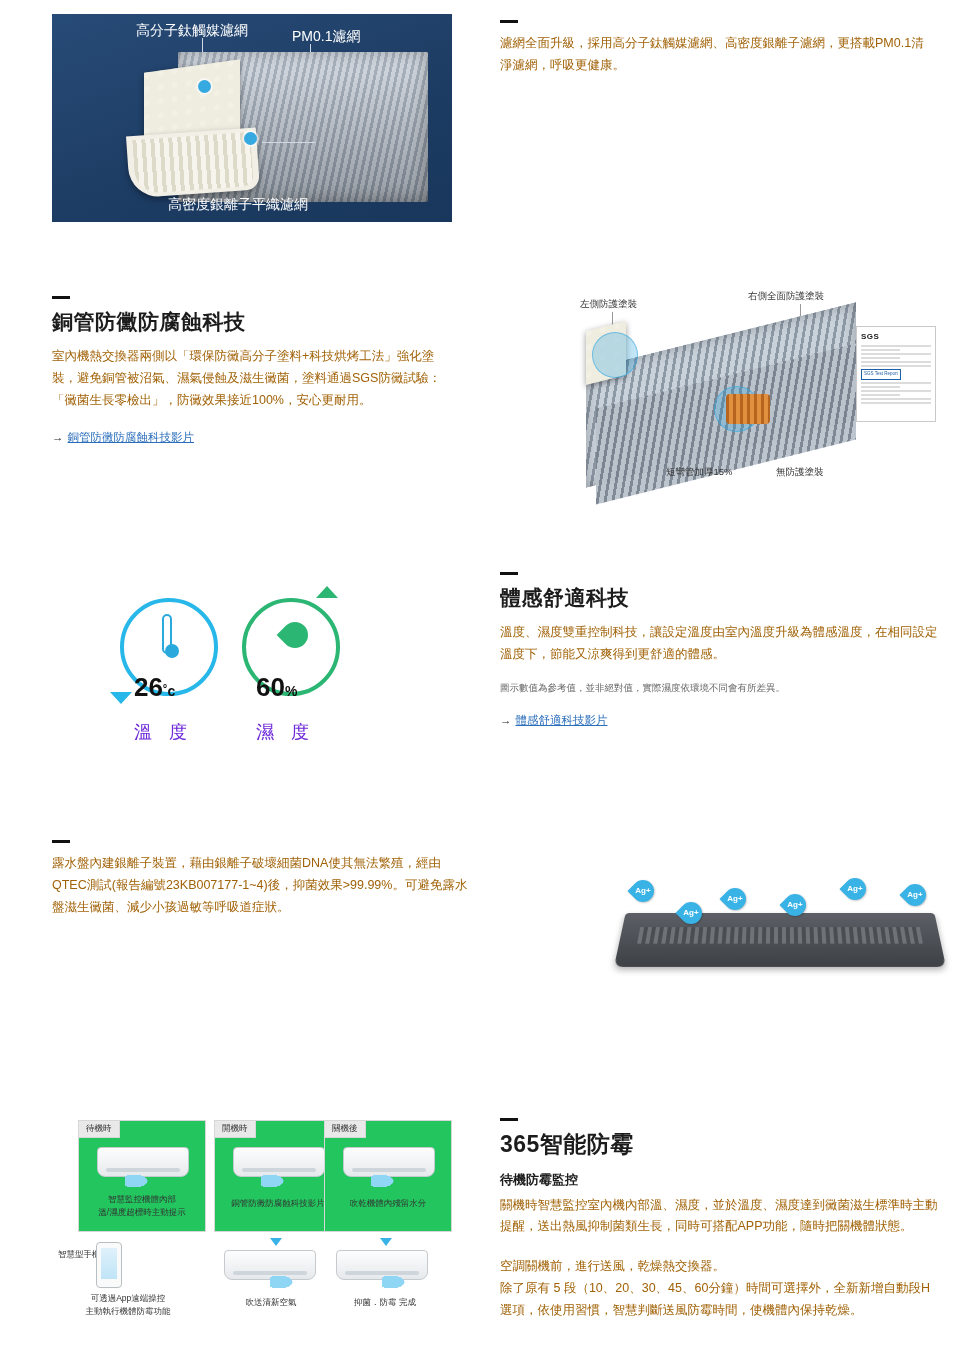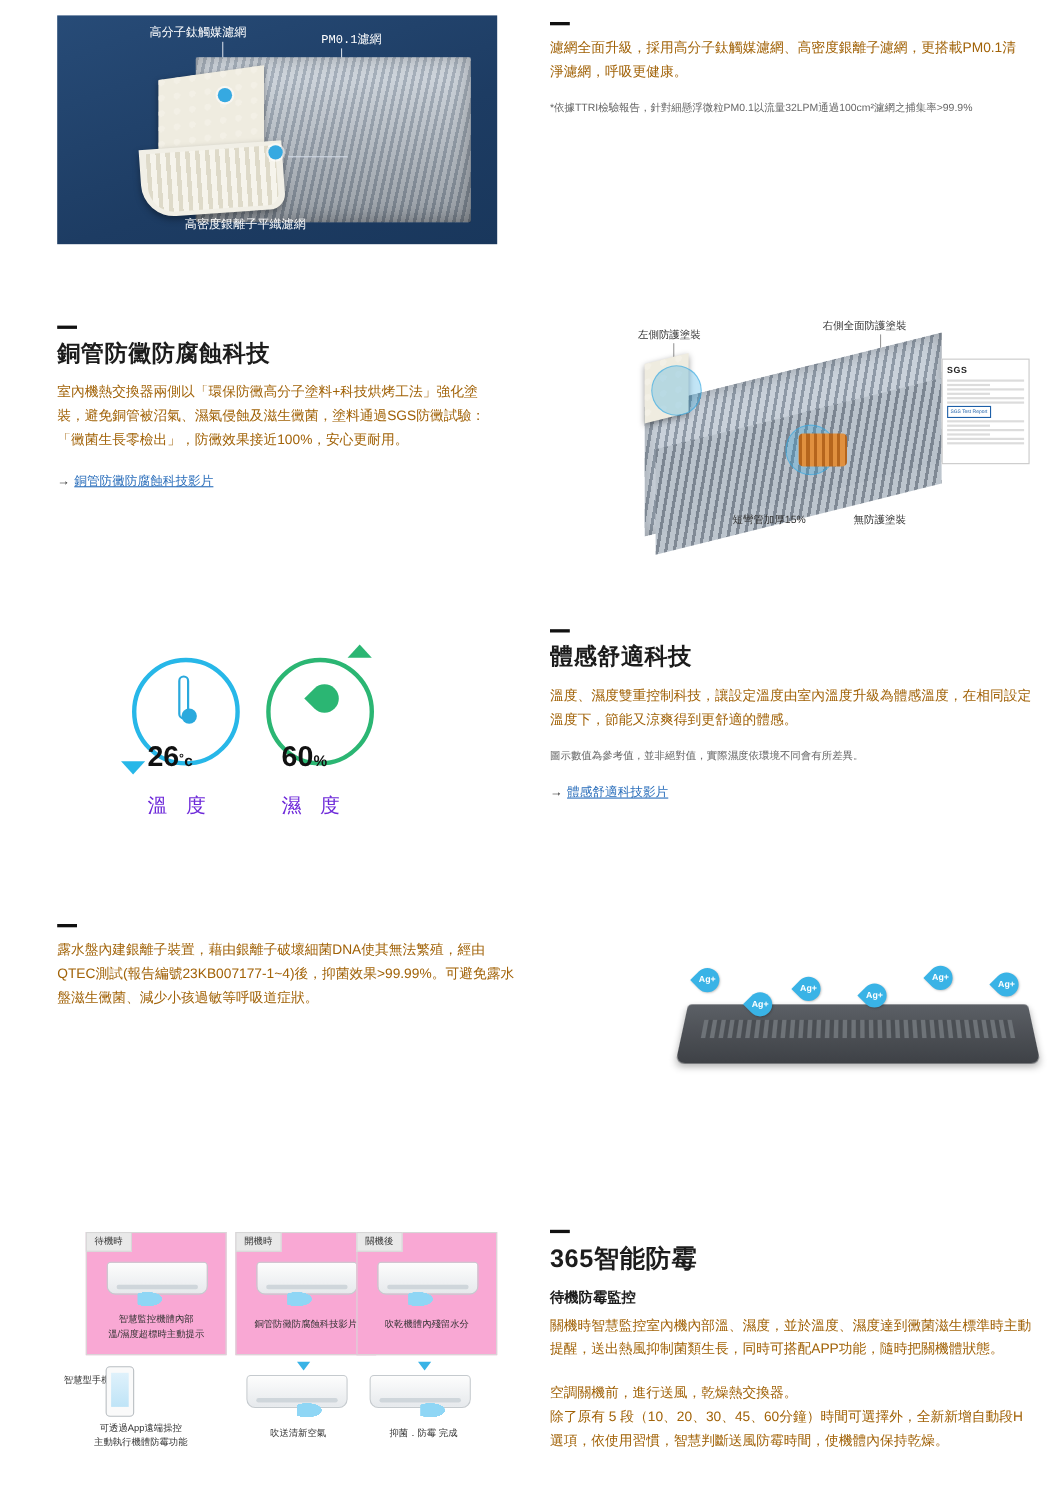--- a/index.html
+++ b/index.html
@@ -38,21 +38,21 @@
     color: #2a6ebb; text-decoration: underline; cursor: pointer;
   }
 
   
   .blk1-img {
     position: absolute; left: 52px; top: 14px; width: 400px; height: 208px;
     background: linear-gradient(160deg,#274b77 0%, #1d3c63 60%, #19375c 100%);
     overflow: hidden;
   }
   .f-label {
-    position: absolute; color: #fff; font-size: 11px; white-space: nowrap; font-family: Liberation Mono, monospace;
+    position: absolute; color: #fff; font-size: 14px; white-space: nowrap;
   }
   .f-line { position: absolute; background: #cfd8e4; }
   .coilstack {
     position: absolute; left: 126px; top: 38px; width: 250px; height: 150px;
     background: repeating-linear-gradient(102deg,
       #9aa6b4 0px, #9aa6b4 3px, #cbd3dc 3px, #cbd3dc 7px);
     border-radius: 2px;
     box-shadow: inset 0 0 18px rgba(0,0,0,.35);
   }
   .coilstack:after{
@@ -180,21 +180,21 @@
   }
   .agdrop span{
     transform: rotate(45deg); display:block; font-size:8px; color:#fff;
     text-align:center; line-height:22px; font-weight:bold;
   }
 
   
   .blk5-img { position: absolute; left: 48px; top: 1120px; width: 420px; height: 220px; }
   .pane {
     position:absolute; width: 128px; height: 112px; border: 1px solid #d7d7d7;
-    background: #f9a8d4;
+    background: #22c55e;
   }
   .pane-title {
     position:absolute; top:-1px; left:-1px; background:#e9e9e9; color:#333;
     font-size:8.5px; padding:2px 7px; border:1px solid #d7d7d7;
   }
   .ac {
     position:absolute; left: 18px; top: 26px; width: 92px; height: 30px;
     background: linear-gradient(180deg,#fdfdfd,#e6e9ec);
     border: 1px solid #c5cace; border-radius: 4px 4px 8px 8px;
   }
@@ -246,21 +246,20 @@
     <div class="bluedot" style="left:146px; top:66px;"></div>
     <div class="bluedot" style="left:192px; top:118px;"></div>
     <div class="f-line" style="left:210px; top:128px; width:54px; height:1px;"></div>
 
     <div class="f-label" style="left:116px; top:182px;">高密度銀離子平織濾網</div>
   </div>
 
   <div class="blk1-text">
     <div class="dash"></div>
     <p class="body-text">濾網全面升級，採用高分子鈦觸媒濾網、高密度銀離子濾網，更搭載PM0.1清淨濾網，呼吸更健康。</p>
-    <p class="note">*依據TTRI檢驗報告，針對細懸浮微粒PM0.1以流量32LPM通過100cm²濾網之捕集率&gt;99.9%</p>
   </div>
 
   <div class="blk2-text">
     <div class="dash"></div>
     <h2 class="sec-title">銅管防黴防腐蝕科技</h2>
     <p class="body-text">室內機熱交換器兩側以「環保防黴高分子塗料+科技烘烤工法」強化塗裝，避免銅管被沼氣、濕氣侵蝕及滋生黴菌，塗料通過SGS防黴試驗：「黴菌生長零檢出」，防黴效果接近100%，安心更耐用。</p>
     <div class="link-row">
       <span class="arrow">→</span><a>銅管防黴防腐蝕科技影片</a>
     </div>
   </div>

